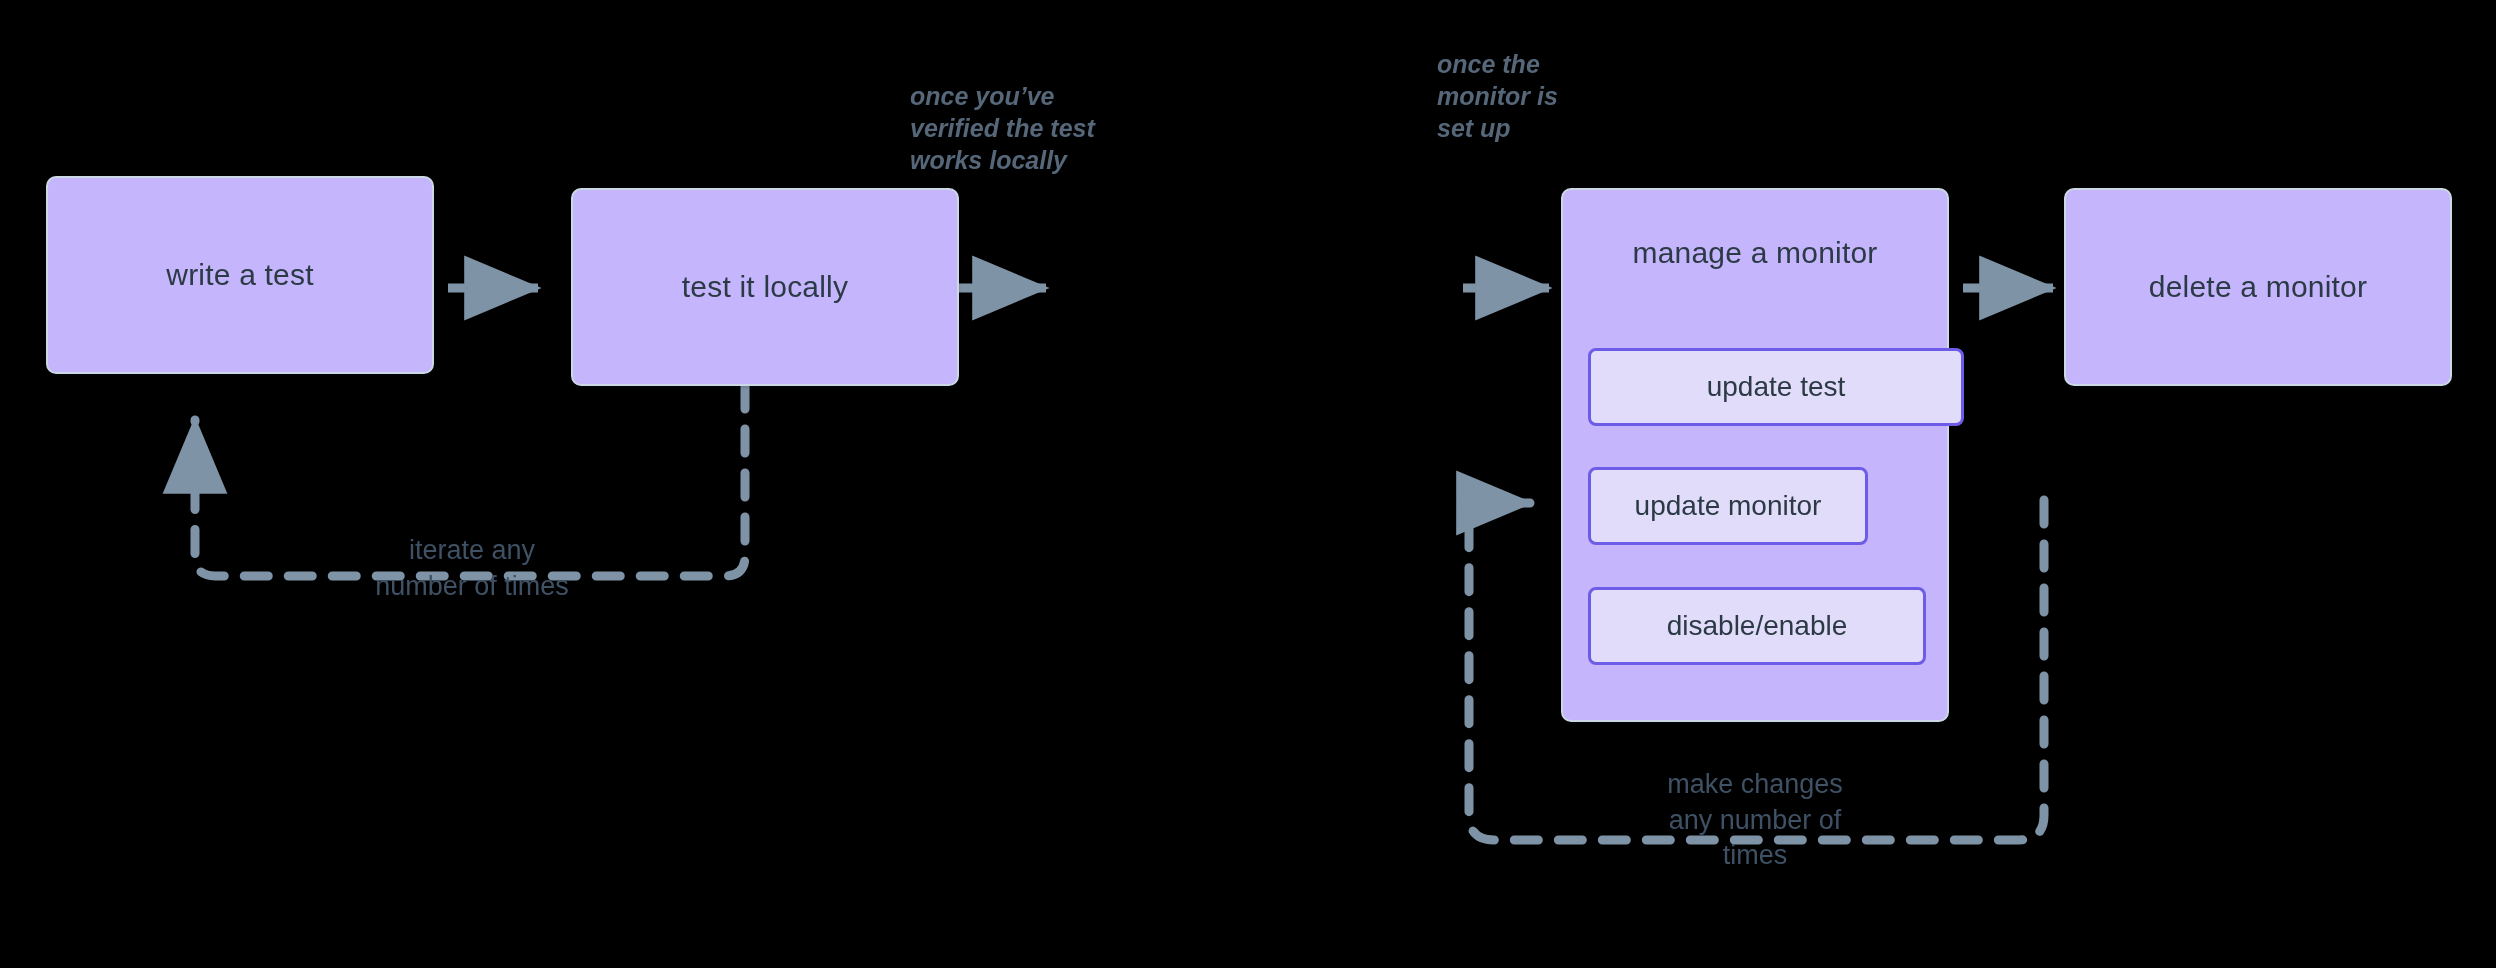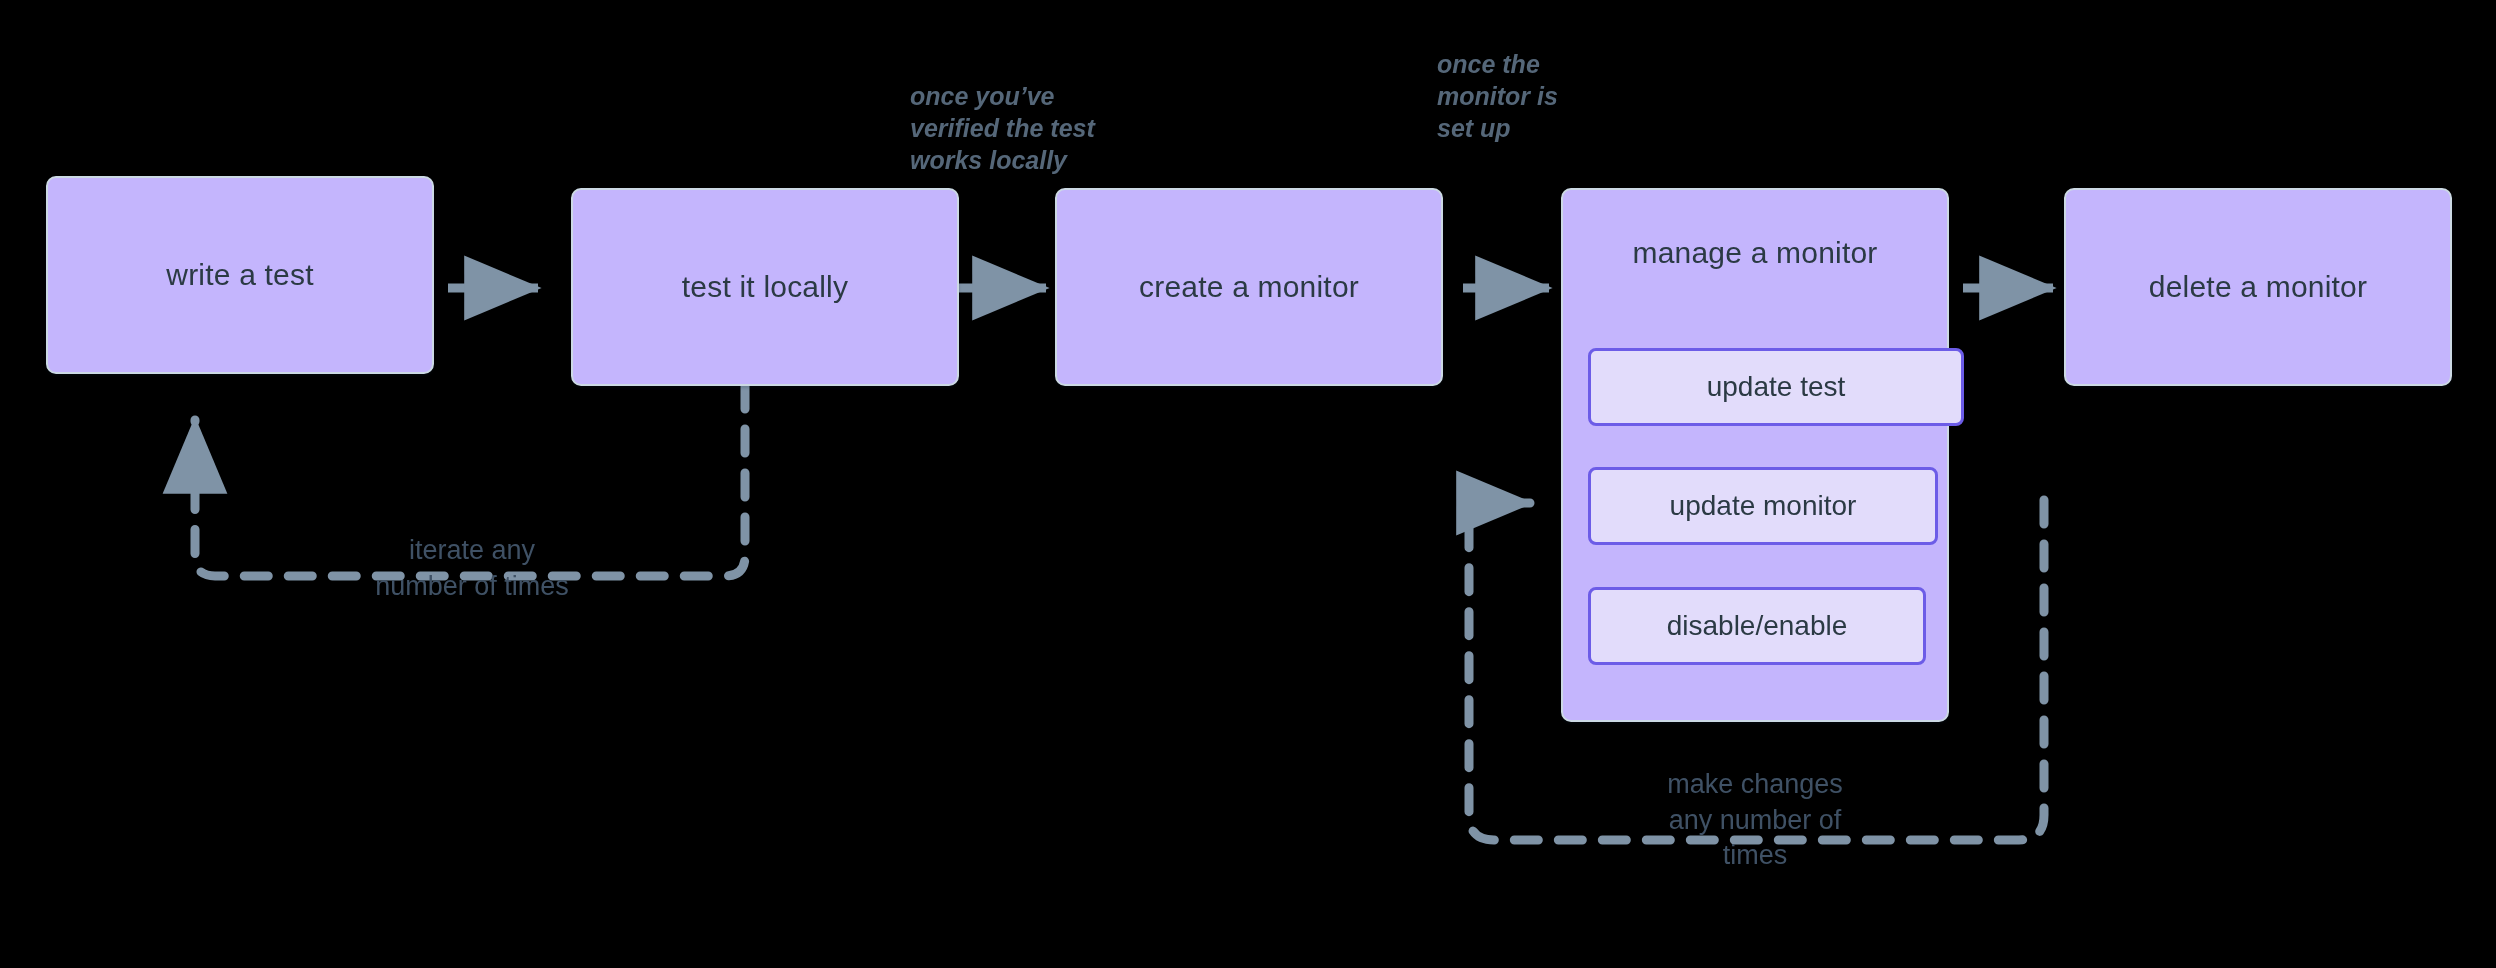--- a/index.html
+++ b/index.html
@@ -119,32 +119,29 @@
   </svg>
 
   <div class="node node-simple" style="left:46px; top:176px; width:388px; height:198px;">
     <div class="node-label">write a test</div>
   </div>
 
   <div class="node node-simple" style="left:571px; top:188px; width:388px; height:198px;">
     <div class="node-label">test it locally</div>
   </div>
 
-  <div class="node node-simple" style="left:1055px; top:188px; width:388px; height:198px;">
-    <div class="node-label">create a monitor</div>
-  </div>
 
   <div class="node node-group" style="left:1561px; top:188px; width:388px; height:534px;">
     <div class="node-label">manage a monitor</div>
 
     <div class="sub-node" style="left:25px; top:158px; width:376px; height:78px;">
       <span class="sub-node-label">update test</span>
     </div>
 
-    <div class="sub-node" style="left:25px; top:277px; width:350px; height:78px;">
+    <div class="sub-node" style="left:25px; top:277px; width:280px; height:78px;">
       <span class="sub-node-label">update monitor</span>
     </div>
 
     <div class="sub-node" style="left:25px; top:397px; width:338px; height:78px;">
       <span class="sub-node-label">disable/enable</span>
     </div>
   </div>
 
   <div class="node node-simple" style="left:2064px; top:188px; width:388px; height:198px;">
     <div class="node-label">delete a monitor</div>

